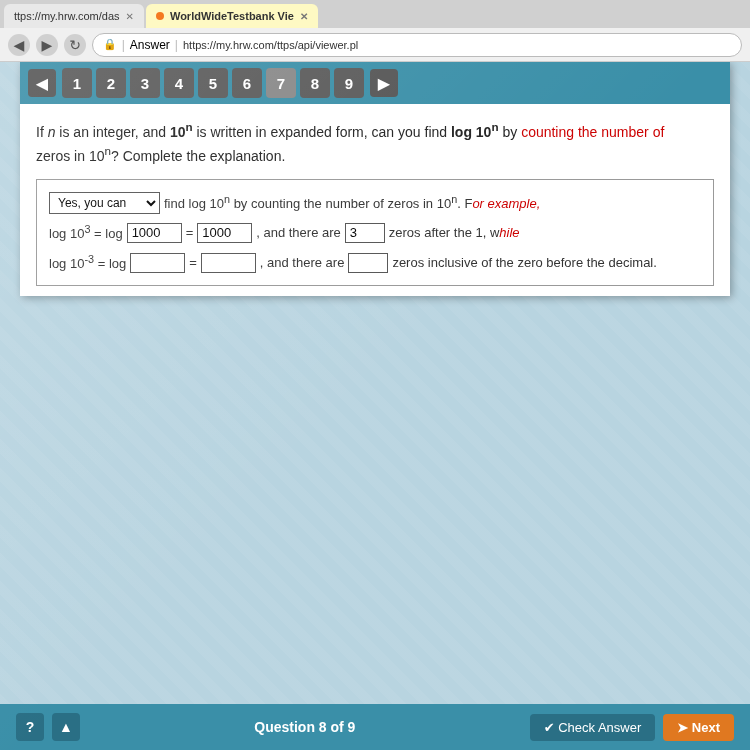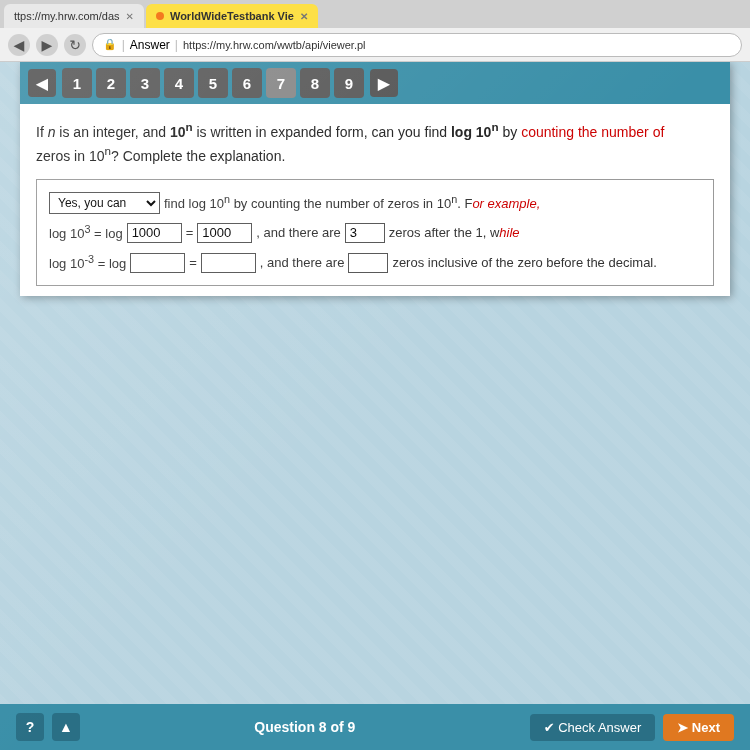--- a/index.html
+++ b/index.html
@@ -36,21 +36,21 @@
       font-size: 11px;
       color: #333;
       display: flex;
       align-items: center;
       gap: 6px;
       height: 24px;
       cursor: pointer;
     }
 
     .tab.active {
-      background: #fde047;
+      background: #fef9c3;
       font-weight: bold;
     }
 
     .tab-close {
       font-size: 10px;
       color: #777;
       cursor: pointer;
     }
 
     .orange-dot {
@@ -365,21 +365,21 @@
 
   <div class="address-bar-row">
     <button class="nav-btn">◀</button>
     <button class="nav-btn">▶</button>
     <button class="nav-btn">↻</button>
     <div class="address-field">
       <span class="secure-icon">🔒</span>
       <span class="separator">|</span>
       <span class="secure-label">Answer</span>
       <span class="separator">|</span>
-      <span class="url-text">https://my.hrw.com/wwtb/api/viewer.pl</span>
+      <span class="url-text">https://my.hrw.com/ttps/api/viewer.pl</span>
     </div>
   </div>
 </div>
 
 <div class="main-content">
   <div class="wave-bg"></div>
 
   <div class="content-card">
 
     <div class="nav-number-bar">

